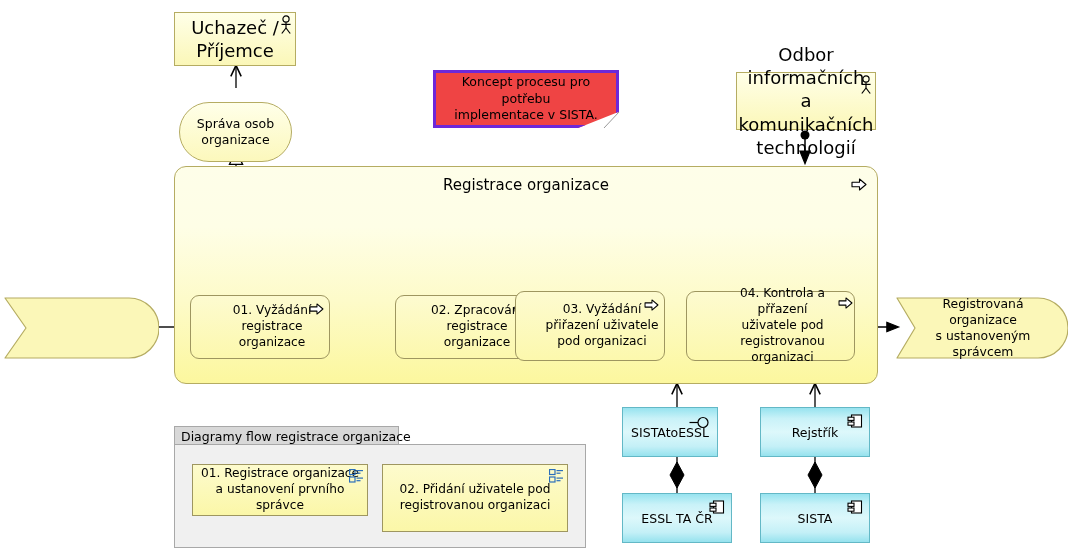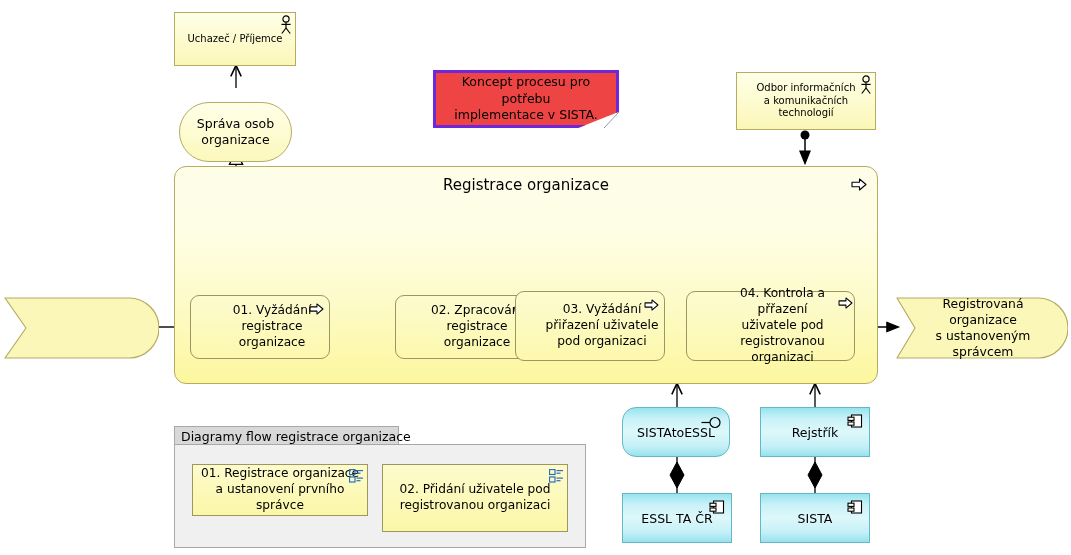--- a/index.html
+++ b/index.html
@@ -24,21 +24,21 @@
   }
   
   .actor-box {
     background: linear-gradient(180deg, #ffffe8 0%, #fbf7b8 100%);
     border: 1px solid #b5ac62;
     display: flex;
     align-items: center;
     justify-content: center;
   }
   .actor-box .label {
-    font-size: 10px;
+    font-size: 18px;
     line-height: 1.28;
     text-align: center;
     color: #000;
     padding: 0 3px;
     white-space: pre-line;
   }
   .corner-icon {
     position: absolute;
     top: 2px;
     right: 2px;
@@ -361,21 +361,21 @@
         <rect x="0.5" y="0.5" width="5.5" height="5" fill="none" stroke="#2a6ebb" stroke-width="1.2"></rect>
         <line x1="7.5" y1="1.6" x2="14" y2="1.6" stroke="#2a6ebb" stroke-width="1.2"></line>
         <line x1="7.5" y1="4.2" x2="11.5" y2="4.2" stroke="#2a6ebb" stroke-width="1.2"></line>
         <rect x="0.5" y="8" width="5.5" height="5" fill="none" stroke="#2a6ebb" stroke-width="1.2"></rect>
         <line x1="7.5" y1="9.1" x2="14" y2="9.1" stroke="#2a6ebb" stroke-width="1.2"></line>
         <line x1="7.5" y1="11.7" x2="11.5" y2="11.7" stroke="#2a6ebb" stroke-width="1.2"></line>
       </svg>
     </span>
   </div>
 
-  <div class="node component-box" style="left:622px; top:407px; width:108px; height:50px;border-radius:14px;">
+  <div class="node component-box" style="left:622px; top:407px; width:96px; height:50px;">
     <span class="label">SISTAtoESSL</span>
     <span class="corner-icon" style="top:6px; right:6px;">
       <svg width="22" height="13" viewBox="0 0 22 13">
         <line x1="0.5" y1="6.5" x2="9" y2="6.5" stroke="#000" stroke-width="1.2"></line>
         <circle cx="14" cy="6.5" r="5" fill="none" stroke="#000" stroke-width="1.2"></circle>
       </svg>
     </span>
   </div>
 
   <div class="node component-box" style="left:760px; top:407px; width:110px; height:50px;">

